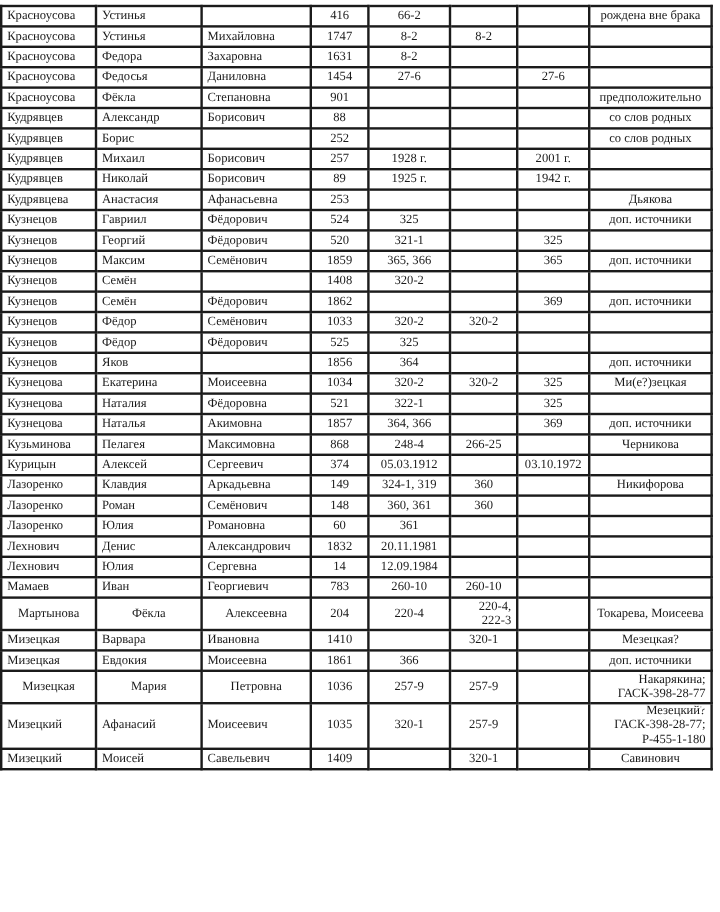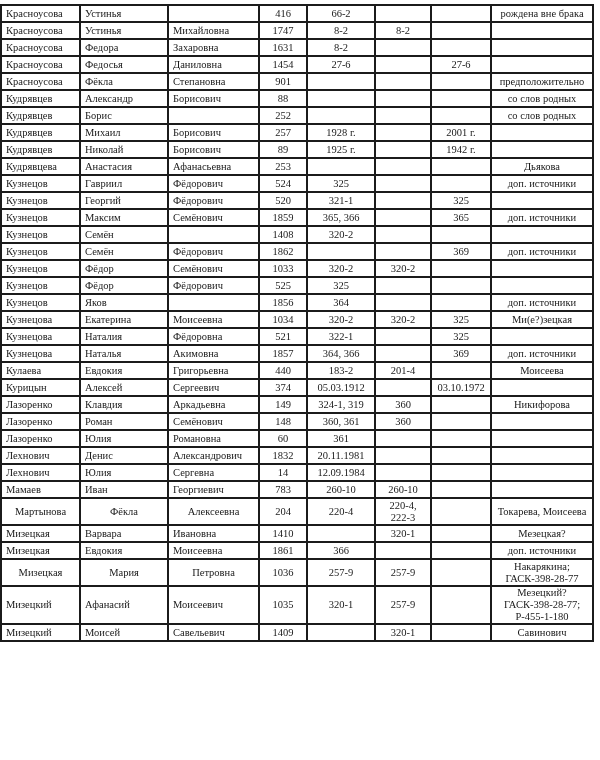--- a/index.html
+++ b/index.html
@@ -15,21 +15,21 @@
   table.registry td {
     border: 2px solid #1b1b1b;
     padding: 0 4px;
     height: 15px;
     line-height: 12px;
     overflow: hidden;
     white-space: nowrap;
     vertical-align: middle;
   }
   table.registry td.c { text-align: center; }
-  table.registry td.wrap { white-space: normal; text-align: center; }
+  table.registry td.wrap { white-space: normal; text-align: right; }
   col.c-surname { width: 79px; }
   col.c-name { width: 88px; }
   col.c-patr { width: 91px; }
   col.c-num { width: 48px; }
   col.c-a { width: 68px; }
   col.c-b { width: 56px; }
   col.c-c { width: 60px; }
   col.c-note { width: 102px; }
   tr.tall2 td { height: 25px; text-align: center; }
   tr.tall3 td { height: 36px; border-radius: 13px; }
@@ -253,28 +253,28 @@
         <td>Кузнецова</td>
         <td>Наталья</td>
         <td>Акимовна</td>
         <td class="c">1857</td>
         <td class="c">364, 366</td>
         <td class="c"></td>
         <td class="c">369</td>
         <td class="c">доп. источники</td>
       </tr>
       <tr>
-        <td>Кулаева</td>
-        <td>Евдокия</td>
-        <td>Григорьевна</td>
-        <td class="c">440</td>
-        <td class="c">183-2</td>
-        <td class="c">201-4</td>
-        <td class="c"></td>
-        <td class="c">Моисеева</td>
+        <td>Кузьминова</td>
+        <td>Пелагея</td>
+        <td>Максимовна</td>
+        <td class="c">868</td>
+        <td class="c">248-4</td>
+        <td class="c">266-25</td>
+        <td class="c"></td>
+        <td class="c">Черникова</td>
       </tr>
       <tr>
         <td>Курицын</td>
         <td>Алексей</td>
         <td>Сергеевич</td>
         <td class="c">374</td>
         <td class="c">05.03.1912</td>
         <td class="c"></td>
         <td class="c">03.10.1972</td>
         <td class="c"></td>

